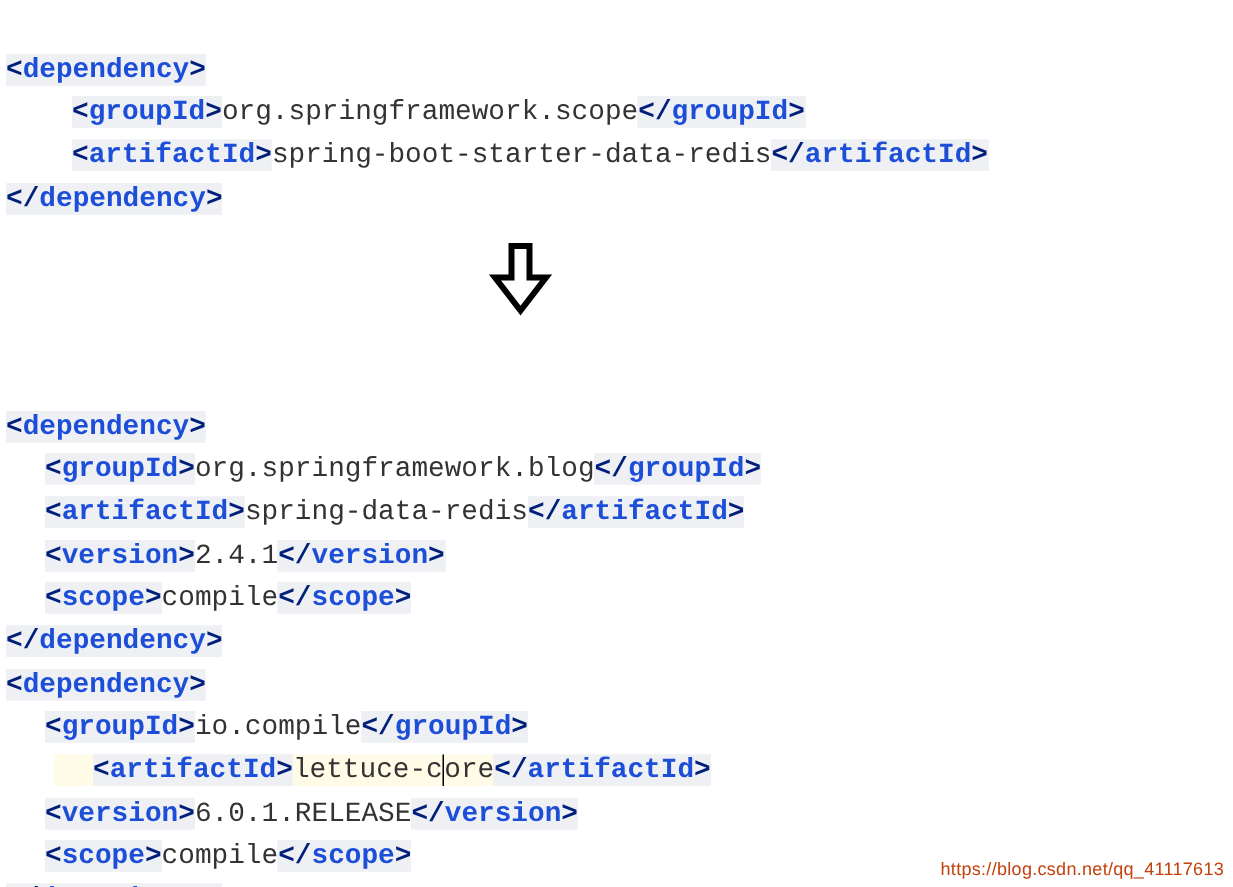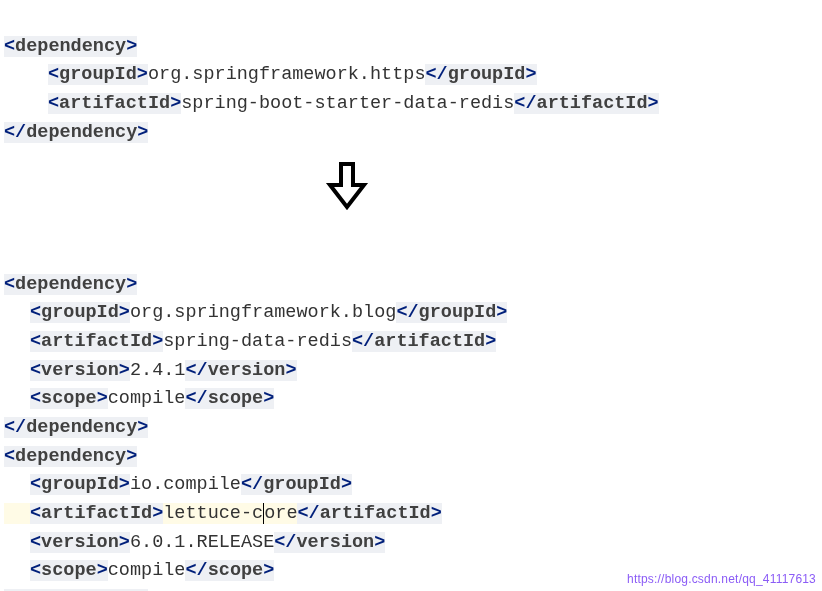--- a/index.html
+++ b/index.html
@@ -10,47 +10,47 @@
     line-height: 1.55;
     background: #fff;
     color: #333;
     width: 822px;
     box-sizing: border-box;
   }
   .code-block {
     white-space: pre;
     font-family: inherit;
   }
-  .tag { color: #404040; font-weight: 700; background: #eef0f4; }
+  .tag { color: #1d4ed8; font-weight: 700; background: #eef0f4; }
   .bracket { color: #001f7a; font-weight: 700; background: #eef0f4; }
   .bg { background: #eef0f4; }
   .txt { color: #333; }
   .indent1 { display:inline-block; width: 44px; }
   .indent2 { display:inline-block; width: 26px; }
   .arrow-wrap { text-align:left; padding-left: 320px; margin: 14px 0 18px 0; }
   .cursor { border-left: 1px solid #000; }
-  .hl-line { background: #fffbe6; }
+  .hl-line { background: #fffbe6; margin-left: 32px; }
   .watermark {
     position: absolute;
     right: 10px;
     bottom: 6px;
     font-size: 12px;
-    color: #8b5cf6;
+    color: #c2410c;
     font-family: Arial, sans-serif;
     letter-spacing: 0.2px;
   }
   .container { position: relative; width: 822px; height: 591px; }
 </style>
 </head>
 <body>
 <div class="container">
 
 <div class="code-block">
 <span class="bg"><span class="bracket">&lt;</span><span class="tag">dependency</span><span class="bracket">&gt;</span></span>
-<span class="indent1"></span><span class="bg"><span class="bracket">&lt;</span><span class="tag">groupId</span><span class="bracket">&gt;</span></span><span class="txt">org.springframework.https</span><span class="bg"><span class="bracket">&lt;/</span><span class="tag">groupId</span><span class="bracket">&gt;</span></span>
+<span class="indent1"></span><span class="bg"><span class="bracket">&lt;</span><span class="tag">groupId</span><span class="bracket">&gt;</span></span><span class="txt">org.springframework.scope</span><span class="bg"><span class="bracket">&lt;/</span><span class="tag">groupId</span><span class="bracket">&gt;</span></span>
 <span class="indent1"></span><span class="bg"><span class="bracket">&lt;</span><span class="tag">artifactId</span><span class="bracket">&gt;</span></span><span class="txt">spring-boot-starter-data-redis</span><span class="bg"><span class="bracket">&lt;/</span><span class="tag">artifactId</span><span class="bracket">&gt;</span></span>
 <span class="bg"><span class="bracket">&lt;/</span><span class="tag">dependency</span><span class="bracket">&gt;</span></span>
 </div>
 
 <div class="arrow-wrap">
 <svg width="46" height="52" viewBox="0 0 46 52">
   <path d="M17 3 L29 3 L29 24 L40 24 L23 46 L6 24 L17 24 Z" fill="none" stroke="#000" stroke-width="4" stroke-linejoin="miter"></path>
 </svg>
 </div>
 

